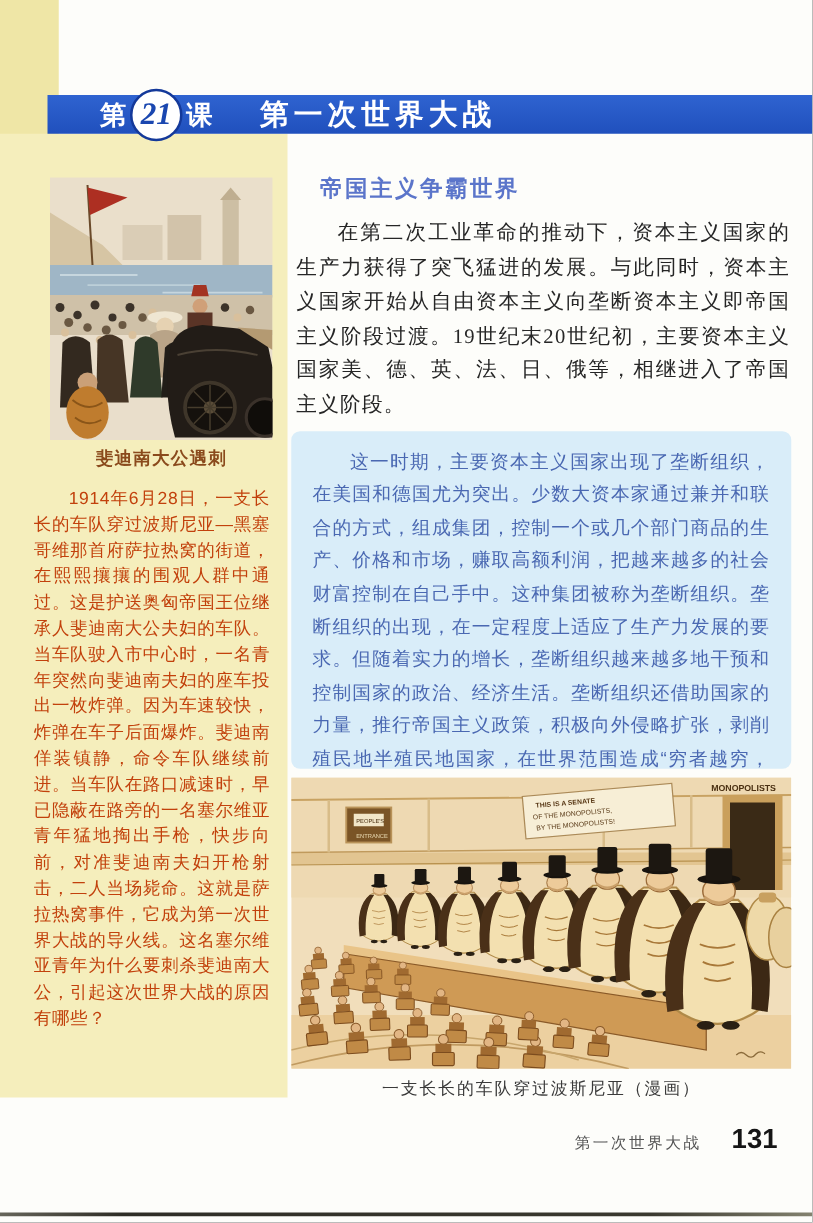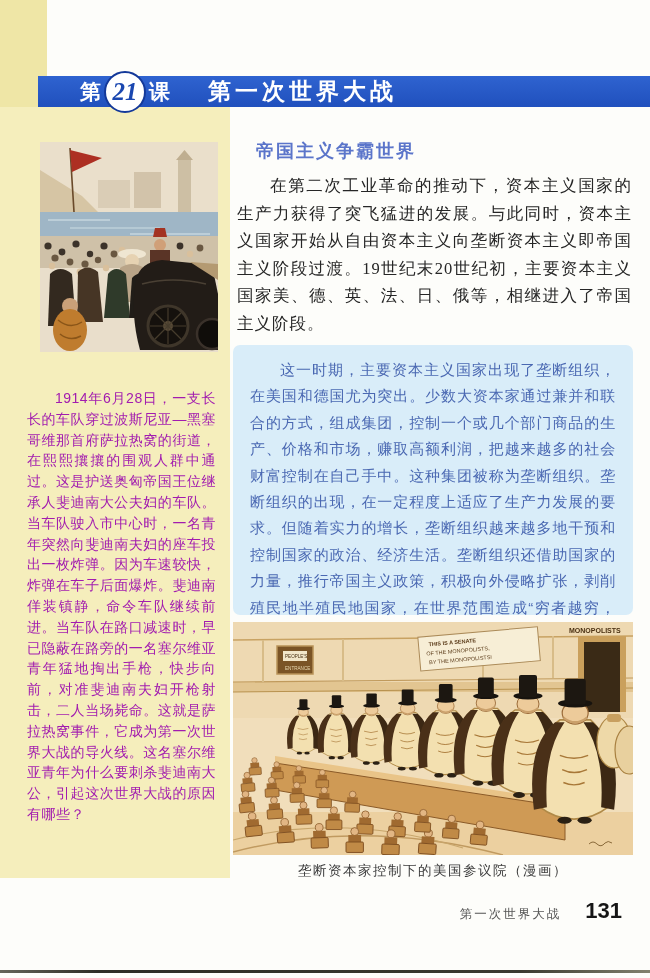--- a/index.html
+++ b/index.html
@@ -11,21 +11,21 @@
   
   .top-strip{position:absolute;left:0;top:0;width:47px;height:110px;background:#efe6a6;}
   .sidebar{position:absolute;left:0;top:107px;width:230px;height:771px;background:#f5eebc;}
   .painting{position:absolute;left:40px;top:142px;width:178px;height:210px;}
   .painting-caption{
     position:absolute;left:40px;top:358px;width:178px;text-align:center;
     font-size:14px;font-weight:bold;color:#8a4a1c;letter-spacing:1px;
   }
   .sidebar-text{
     position:absolute;left:27px;top:388px;width:189px;
-    font-size:14px;line-height:20.8px;color:#a21caf;
+    font-size:14px;line-height:20.8px;color:#c2410c;
     text-align:justify;text-indent:2em;letter-spacing:0.5px;
   }
   
   .header-bar{
     position:absolute;left:38px;top:76px;right:0;height:31px;
     background:linear-gradient(#2f63d0,#2050bd);
     display:flex;align-items:center;
   }
   .lesson-group{display:flex;align-items:center;margin-left:42px;}
   .lesson-zi{color:#fff;font-size:21px;font-weight:bold;}
@@ -168,20 +168,21 @@
       <circle cx="128" cy="184" r="5" fill="#5a4c38"></circle>
       <g stroke="#463c2c" stroke-width="1.2">
         <line x1="128" y1="166" x2="128" y2="202"></line>
           <line x1="110" y1="184" x2="146" y2="184"></line>
         <line x1="115" y1="171" x2="141" y2="197"></line>
           <line x1="141" y1="171" x2="115" y2="197"></line>
       </g>
       <circle cx="172" cy="192" r="15" fill="#100d0a" stroke="#3a312a" stroke-width="2.5"></circle>
     </g>
   </svg>
+  <div class="painting-caption">斐迪南大公遇刺</div>
 
   <div class="sidebar-text">1914年6月28日，一支长长的车队穿过波斯尼亚—黑塞哥维那首府萨拉热窝的街道，在熙熙攘攘的围观人群中通过。这是护送奥匈帝国王位继承人斐迪南大公夫妇的车队。当车队驶入市中心时，一名青年突然向斐迪南夫妇的座车投出一枚炸弹。因为车速较快，炸弹在车子后面爆炸。斐迪南佯装镇静，命令车队继续前进。当车队在路口减速时，早已隐蔽在路旁的一名塞尔维亚青年猛地掏出手枪，快步向前，对准斐迪南夫妇开枪射击，二人当场毙命。这就是萨拉热窝事件，它成为第一次世界大战的导火线。这名塞尔维亚青年为什么要刺杀斐迪南大公，引起这次世界大战的原因有哪些？</div>
 
   <div class="section-heading">帝国主义争霸世界</div>
   <div class="main-paragraph">在第二次工业革命的推动下，资本主义国家的生产力获得了突飞猛进的发展。与此同时，资本主义国家开始从自由资本主义向垄断资本主义即帝国主义阶段过渡。19世纪末20世纪初，主要资本主义国家美、德、英、法、日、俄等，相继进入了帝国主义阶段。</div>
 
   <div class="reading-box">
     <div class="reading-text">这一时期，主要资本主义国家出现了垄断组织，在美国和德国尤为突出。少数大资本家通过兼并和联合的方式，组成集团，控制一个或几个部门商品的生产、价格和市场，赚取高额利润，把越来越多的社会财富控制在自己手中。这种集团被称为垄断组织。垄断组织的出现，在一定程度上适应了生产力发展的要求。但随着实力的增长，垄断组织越来越多地干预和控制国家的政治、经济生活。垄断组织还借助国家的力量，推行帝国主义政策，积极向外侵略扩张，剥削殖民地半殖民地国家，在世界范围造成“穷者越穷，富者越富”的局面。</div>
   </div>
 
@@ -282,21 +283,21 @@
       <use href="#desk" transform="translate(113,220) scale(1.16)"></use>
       <use href="#desk" transform="translate(149,222) scale(1.16) rotate(2)"></use>
       <use href="#desk" transform="translate(186,221) scale(1.16) rotate(4)"></use>
       <use href="#desk" transform="translate(210,206) scale(1.08) rotate(4)"></use>
       <use href="#desk" transform="translate(238,212) scale(1.1) rotate(5)"></use>
       <use href="#desk" transform="translate(182,200) scale(1.05) rotate(3)"></use>
     </g>
 
     <path d="M356,222 q4,-4 8,0 q4,4 8,-1 q3,-3 7,0" stroke="#8a6a3a" stroke-width="1" fill="none"></path>
   </svg>
-  <div class="cartoon-caption">垄断资本家控制下的美国参议院（漫画）</div>
+  <div class="cartoon-caption">一支长长的车队穿过波斯尼亚（漫画）</div>
 
   <div class="footer">
     <span class="footer-title">第一次世界大战</span>
     <span class="footer-page">131</span>
   </div>
 
   <div class="bottom-edge"></div>
 </div>
 
 </body></html>

